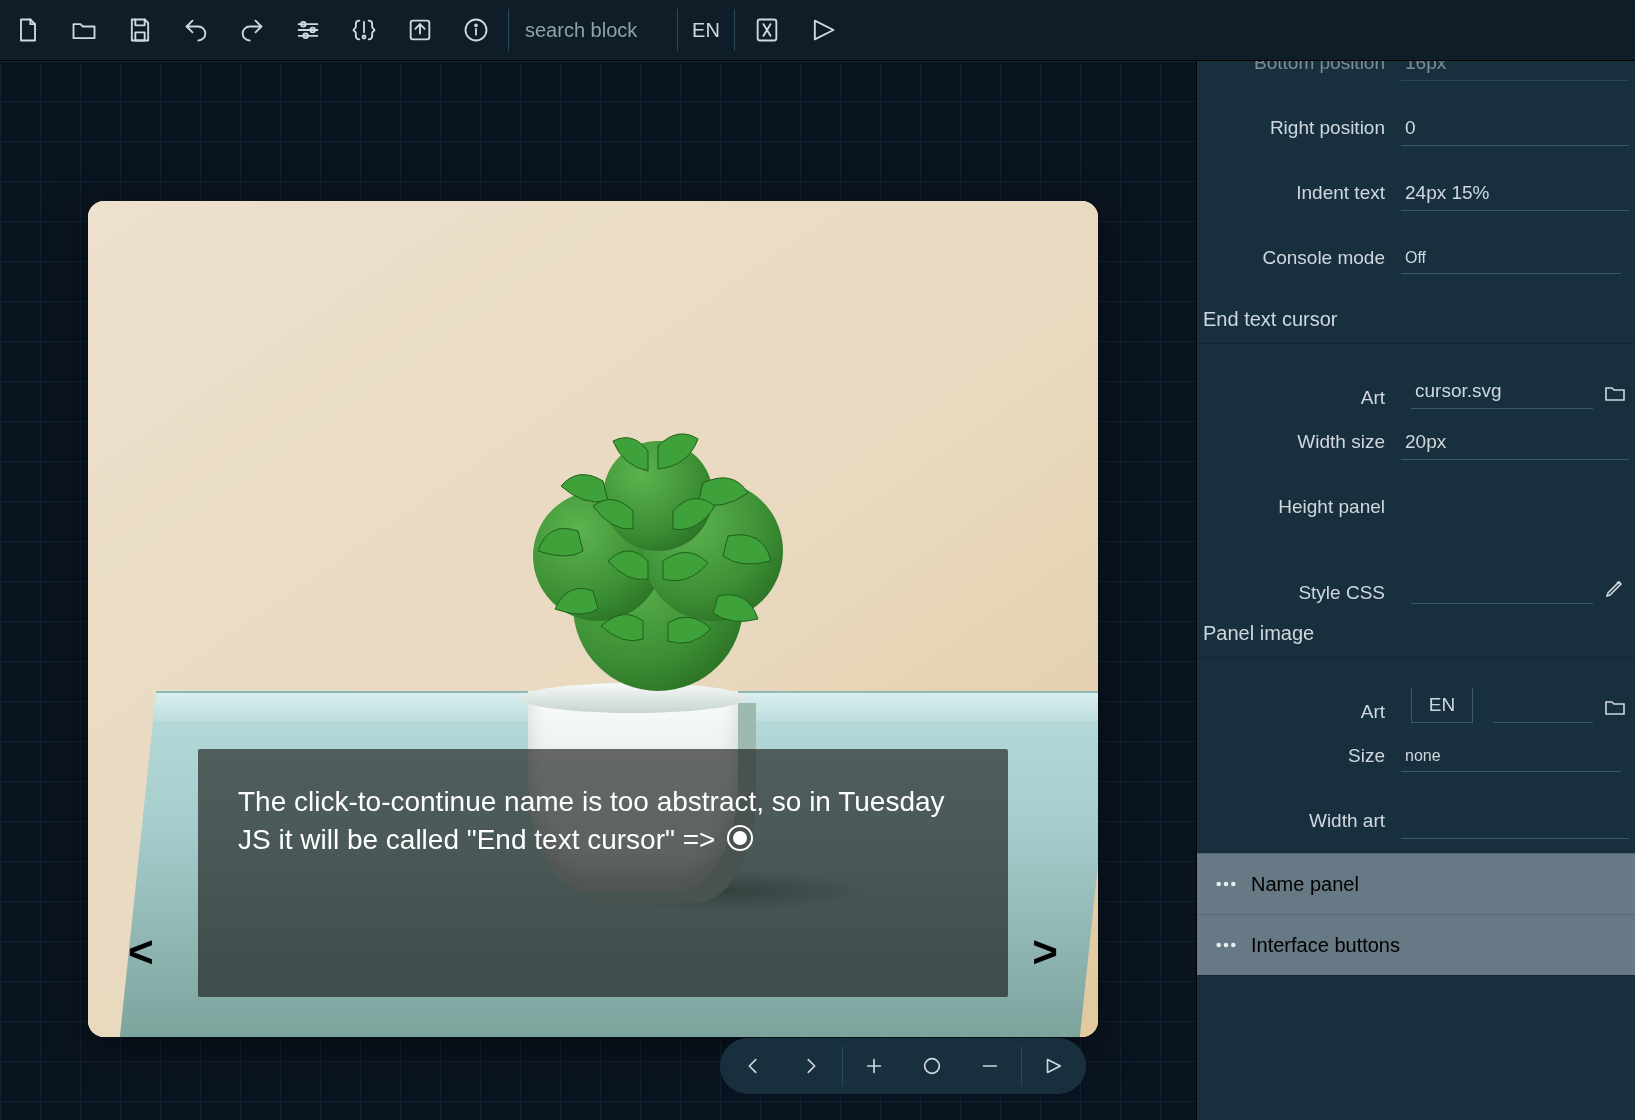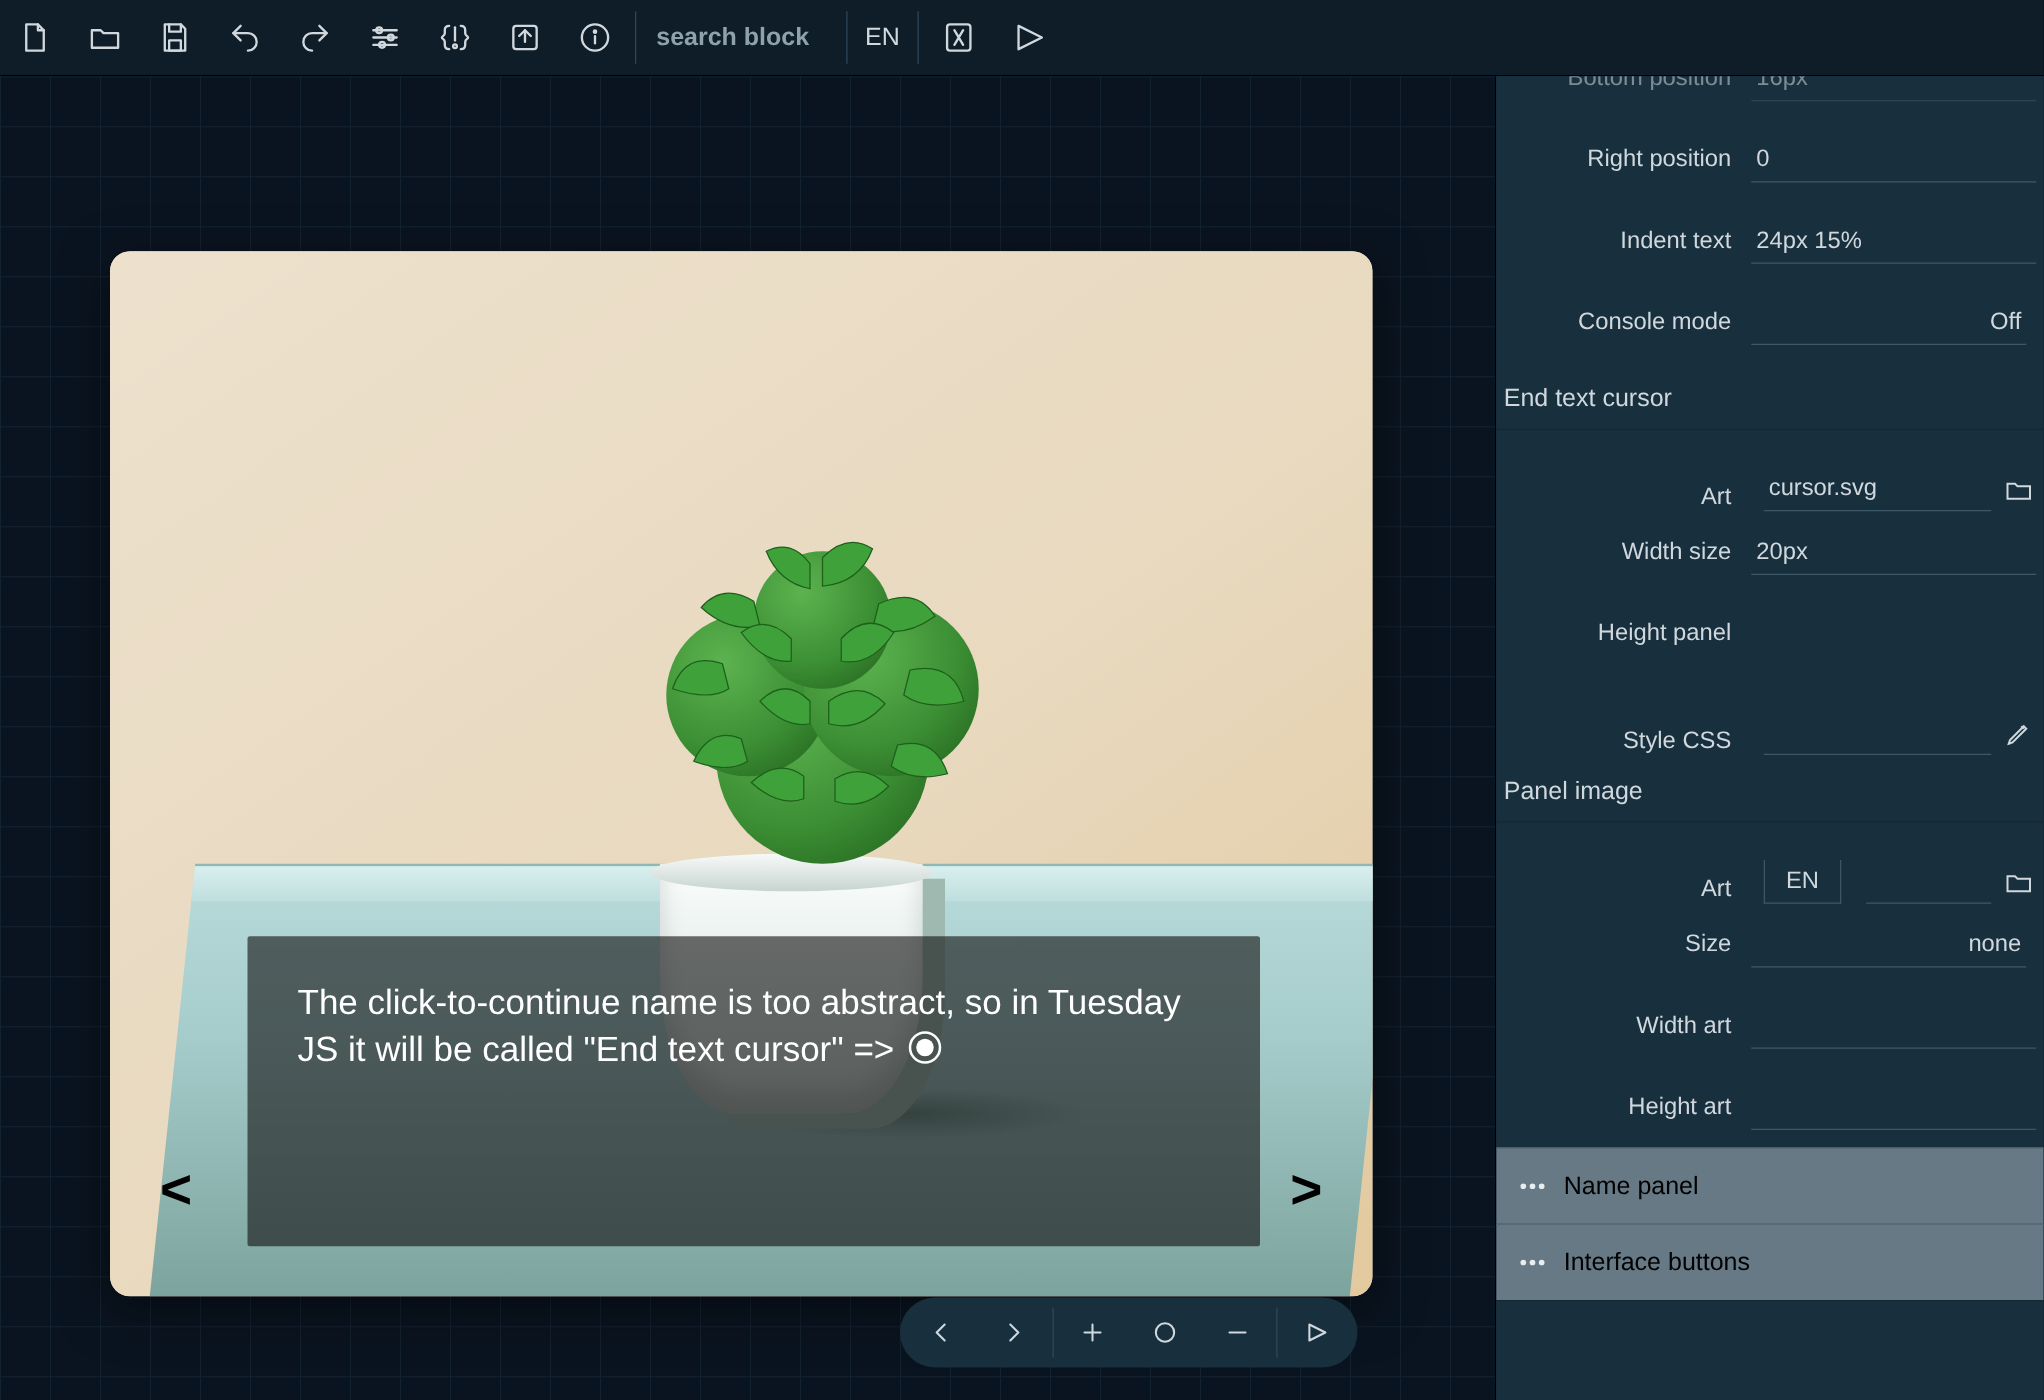--- a/index.html
+++ b/index.html
@@ -14,21 +14,21 @@
     --cream1:#ede1cd;
     --cream2:#e8d9bf;
   }
   html,body{margin:0;padding:0;width:1635px;height:1120px;overflow:hidden;font-family:Arial,Helvetica,sans-serif;background:var(--bg-dark);color:var(--text);}
   .app{display:flex;flex-direction:column;width:100%;height:100%;}
   .topbar{display:flex;align-items:center;height:60px;background:var(--bg-header);border-bottom:1px solid #000;}
   .topbar .tb-btn{width:56px;height:60px;display:flex;align-items:center;justify-content:center;cursor:pointer;}
   .topbar .tb-btn svg{width:28px;height:28px;stroke:var(--text);stroke-width:1.6;fill:none;stroke-linecap:round;stroke-linejoin:round;}
   .topbar .sep{width:1px;height:42px;background:var(--border);margin:0 4px;}
   .search{flex:0 0 auto;margin-left:4px;}
-  .search input{background:transparent;border:none;outline:none;color:var(--text);font-size:20px;width:140px;padding:4px 8px;font-weight:bold;}
+  .search input{background:transparent;border:none;outline:none;color:var(--text);font-size:20px;width:140px;padding:4px 8px;}
   .search input::placeholder{color:var(--text-dim);}
   .lang-btn{width:48px;text-align:center;font-size:20px;color:var(--text);cursor:pointer;}
   .main{flex:1;display:flex;min-height:0;}
   .canvas{flex:1;position:relative;background:var(--bg-dark);
     background-image:
       linear-gradient(#132230 1px,transparent 1px),
       linear-gradient(90deg,#132230 1px,transparent 1px);
     background-size:40px 40px;background-position:0 0;}
   .preview{
     position:absolute;left:88px;top:140px;width:1010px;height:836px;border-radius:16px;overflow:hidden;background:var(--cream1);box-shadow:0 10px 40px rgba(0,0,0,.5);
@@ -64,21 +64,21 @@
   .bottombar .bb-btn svg{width:22px;height:22px;stroke:var(--text);stroke-width:1.8;fill:none;stroke-linecap:round;stroke-linejoin:round;}
   .bottombar .bsep{width:1px;height:40px;background:#2c4857;margin:0 2px;}
   .sidebar{width:438px;display:flex;flex-direction:column;background:var(--bg-panel);border-left:1px solid #000;}
   .side-title{height:60px;display:flex;align-items:center;justify-content:center;font-size:20px;color:var(--text);background:var(--bg-panel);border-bottom:1px solid var(--bg-panel-dark);}
   .side-body{flex:1;overflow:hidden;background:var(--bg-panel);}
   .prop-row{display:flex;align-items:center;height:64px;border-top:1px solid rgba(255,255,255,0);}
   .prop-row:first-child{border-top:none;}
   .plabel{width:170px;text-align:right;padding-right:16px;font-size:19px;color:var(--text);padding-left:18px;}
   .pfield{flex:1;margin-right:14px;position:relative;}
   .pfield input{width:100%;background:transparent;border:none;border-bottom:1px solid #3c5867;color:var(--text);font-size:19px;padding:6px 4px;outline:none;}
-  .pcenter{flex:1;margin-right:14px;text-align:right;border-bottom:1px solid #3c5867;color:var(--text);font-size:19px;padding:6px 4px;}
+  .pcenter{flex:1;margin-right:14px;text-align:left;border-bottom:1px solid #3c5867;color:var(--text);font-size:16px;padding:6px 4px;}
   .section-title{padding:18px 6px 12px;font-size:20px;color:var(--text);border-bottom:1px solid var(--bg-panel-dark);}
   .art-folder{position:absolute;right:-2px;top:2px;}
   .art-folder svg,.edit-pen svg{width:26px;height:24px;stroke:var(--text);stroke-width:1.6;fill:none;}
   .with-icon{display:flex;align-items:flex-end;gap:10px;}
   .with-icon .pfield{margin-right:0;}
   .icon-slot{width:40px;display:flex;justify-content:center;}
   .lang-chip{width:60px;border:1px solid #3c5867;border-bottom:1px solid #3c5867;padding:6px 0;text-align:center;font-size:19px;color:var(--text);margin-right:10px;border-top:none;border-left:1px solid #3c5867;border-right:1px solid #3c5867;}
   .collapsed{display:flex;align-items:center;height:60px;background:var(--collapsed);padding:0 18px;gap:14px;font-size:20px;color:#000000;border-top:1px solid #556a75;}
   .collapsed svg{width:22px;height:10px;stroke:#e8edef;stroke-width:2;fill:none;}
   .back-row{height:66px;display:flex;align-items:center;padding:0 18px;gap:26px;font-size:22px;border-top:1px solid var(--bg-panel-dark);}
@@ -304,24 +304,20 @@
             </div>
         </div>
         <div class="prop-row">
           <div class="plabel">Size</div>
           <div class="pcenter">none</div>
         </div>
         <div class="prop-row">
           <div class="plabel">Width art</div>
           <div class="pfield"><input value="" style=""></div>
         </div>
-        <div class="prop-row">
-          <div class="plabel">Height art</div>
-          <div class="pfield"><input value="" style=""></div>
-        </div>
 
         <div class="collapsed">
           <svg viewBox="0 0 24 10">
               <circle cx="4" cy="5" r="1.5" fill="#e8edef"></circle>
               <circle cx="12" cy="5" r="1.5" fill="#e8edef"></circle>
               <circle cx="20" cy="5" r="1.5" fill="#e8edef"></circle>
             </svg>
           <span>Name panel</span>
         </div>
         <div class="collapsed">

